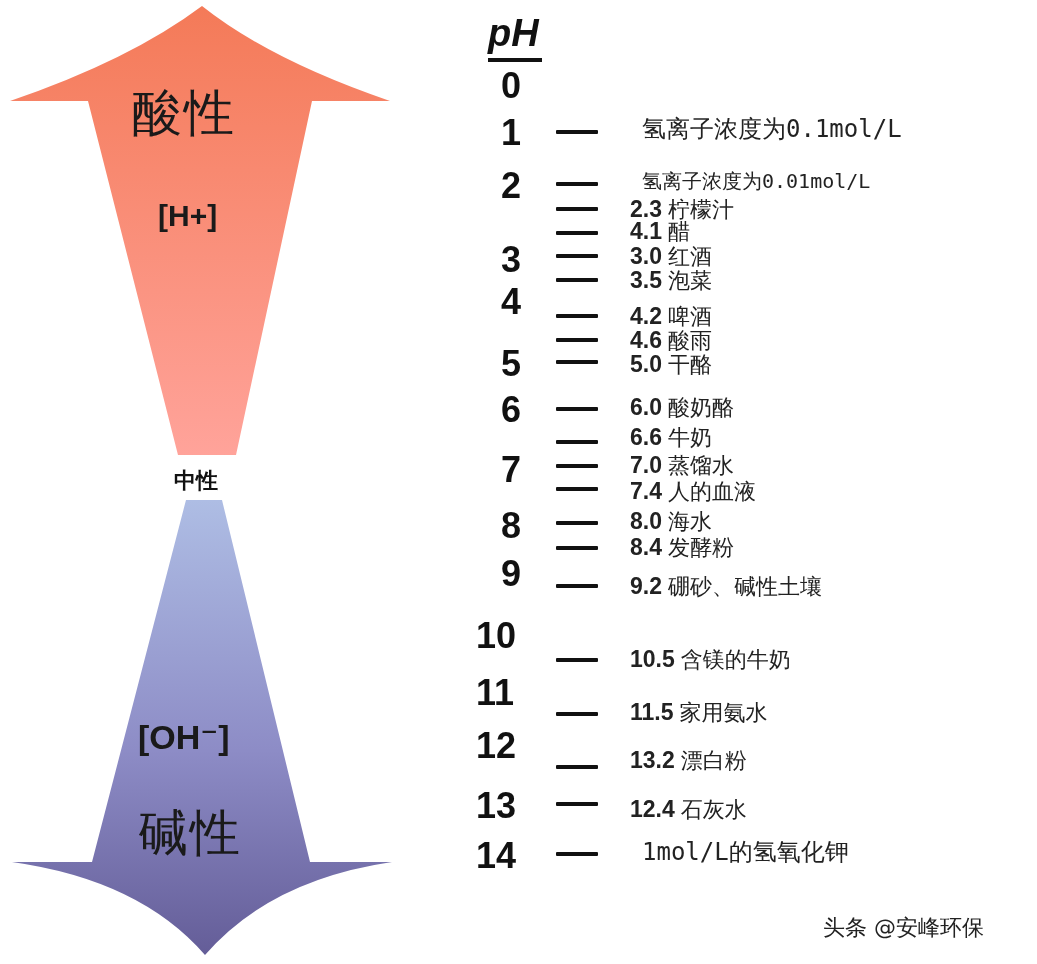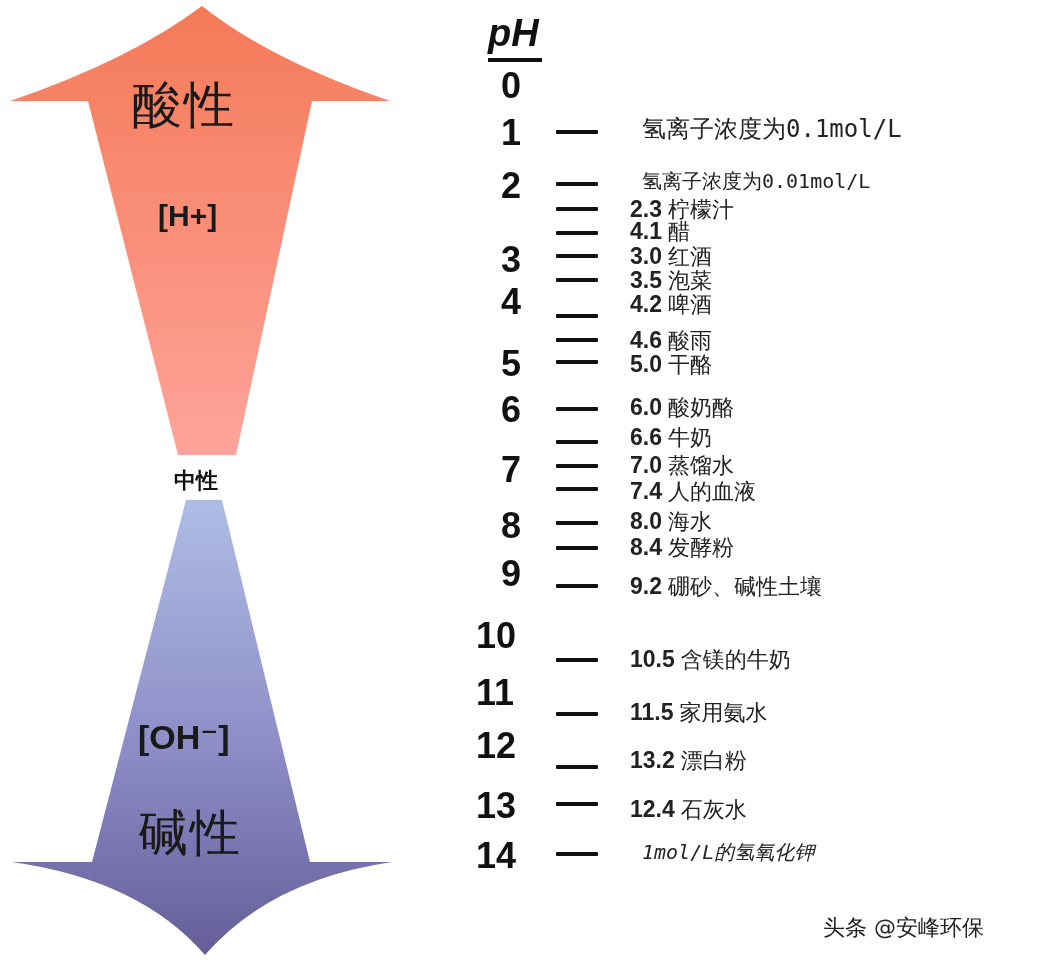--- a/index.html
+++ b/index.html
@@ -37,21 +37,21 @@
       <stop offset="55%" stop-color="#8d8cc6"></stop>
       <stop offset="100%" stop-color="#645d98"></stop>
     </linearGradient>
   </defs>
 
   <path fill="url(#acidGrad)" d="M202 6 Q 270 60 390 101 L 312 101 L 236 455 L 178 455 L 88 101 L 10 101 Q 130 60 202 6 Z"></path>
 
   <path fill="url(#baseGrad)" d="M186 500 L 222 500 L 310 862 L 392 862 Q 270 880 205 955 Q 140 880 12 862 L 92 862 Z"></path>
 </svg>
 
-<div class="big-label" style="left:132px; top:72px;">酸性</div>
+<div class="big-label" style="left:132px; top:80px;">酸性</div>
 <div class="ion-label" style="left:158px; top:199px; font-size:30px;">[H+]</div>
 <div class="neutral-label" style="left:174px; top:466px;">中性</div>
 <div class="ion-label" style="left:138px; top:717px; font-size:34px;">[OH⁻]</div>
 <div class="big-label" style="left:138px; top:800px;">碱性</div>
 
 <div class="ph-title">pH</div>
 <div class="ph-rule"></div>
 
 <div id="scale">
     <div class="scale-num" style="left: 501px; top: 68px;">0</div>
@@ -77,21 +77,21 @@
     <div class="item mono" style="top: 168px;"><span class="name" style="font-size: 20px;">氢离子浓度为0.01mol/L</span></div>
     <div class="tick" style="top: 207px;"></div>
     <div class="item" style="top: 196px;"><span class="val">2.3</span><span class="name">柠檬汁</span></div>
     <div class="tick" style="top: 231px;"></div>
     <div class="item" style="top: 218px;"><span class="val">4.1</span><span class="name">醋</span></div>
     <div class="tick" style="top: 254px;"></div>
     <div class="item" style="top: 243px;"><span class="val">3.0</span><span class="name">红酒</span></div>
     <div class="tick" style="top: 278px;"></div>
     <div class="item" style="top: 267px;"><span class="val">3.5</span><span class="name">泡菜</span></div>
     <div class="tick" style="top: 314px;"></div>
-    <div class="item" style="top: 291px;"><span class="val">4.2</span><span class="name">啤酒</span></div>
+    <div class="item" style="top: 303px;"><span class="val">4.2</span><span class="name">啤酒</span></div>
     <div class="tick" style="top: 338px;"></div>
     <div class="item" style="top: 327px;"><span class="val">4.6</span><span class="name">酸雨</span></div>
     <div class="tick" style="top: 360px;"></div>
     <div class="item" style="top: 351px;"><span class="val">5.0</span><span class="name">干酪</span></div>
     <div class="tick" style="top: 407px;"></div>
     <div class="item" style="top: 394px;"><span class="val">6.0</span><span class="name">酸奶酪</span></div>
     <div class="tick" style="top: 440px;"></div>
     <div class="item" style="top: 424px;"><span class="val">6.6</span><span class="name">牛奶</span></div>
     <div class="tick" style="top: 464px;"></div>
     <div class="item" style="top: 452px;"><span class="val">7.0</span><span class="name">蒸馏水</span></div>
@@ -105,16 +105,16 @@
     <div class="item" style="top: 573px;"><span class="val">9.2</span><span class="name">硼砂、碱性土壤</span></div>
     <div class="tick" style="top: 658px;"></div>
     <div class="item" style="top: 646px;"><span class="val">10.5</span><span class="name">含镁的牛奶</span></div>
     <div class="tick" style="top: 712px;"></div>
     <div class="item" style="top: 699px;"><span class="val">11.5</span><span class="name">家用氨水</span></div>
     <div class="tick" style="top: 765px;"></div>
     <div class="item" style="top: 753px; margin-top: 43px;"><span class="val">12.4</span><span class="name">石灰水</span></div>
     <div class="tick" style="top: 802px;"></div>
     <div class="item" style="top: 747px; text-align: right;"><span class="val">13.2</span><span class="name">漂白粉</span></div>
     <div class="tick" style="top: 852px;"></div>
-    <div class="item mono" style="top: 839px;"><span class="name" style="font-size: 20px; font-style: italic;">1mol/L的氢氧化钾</span></div>
+    <div class="item mono" style="top: 839px;"><span class="name" style="font-size: 24px;">1mol/L的氢氧化钾</span></div>
   </div>
 
 <div class="watermark">头条 @安峰环保</div>
 
 </body></html>

